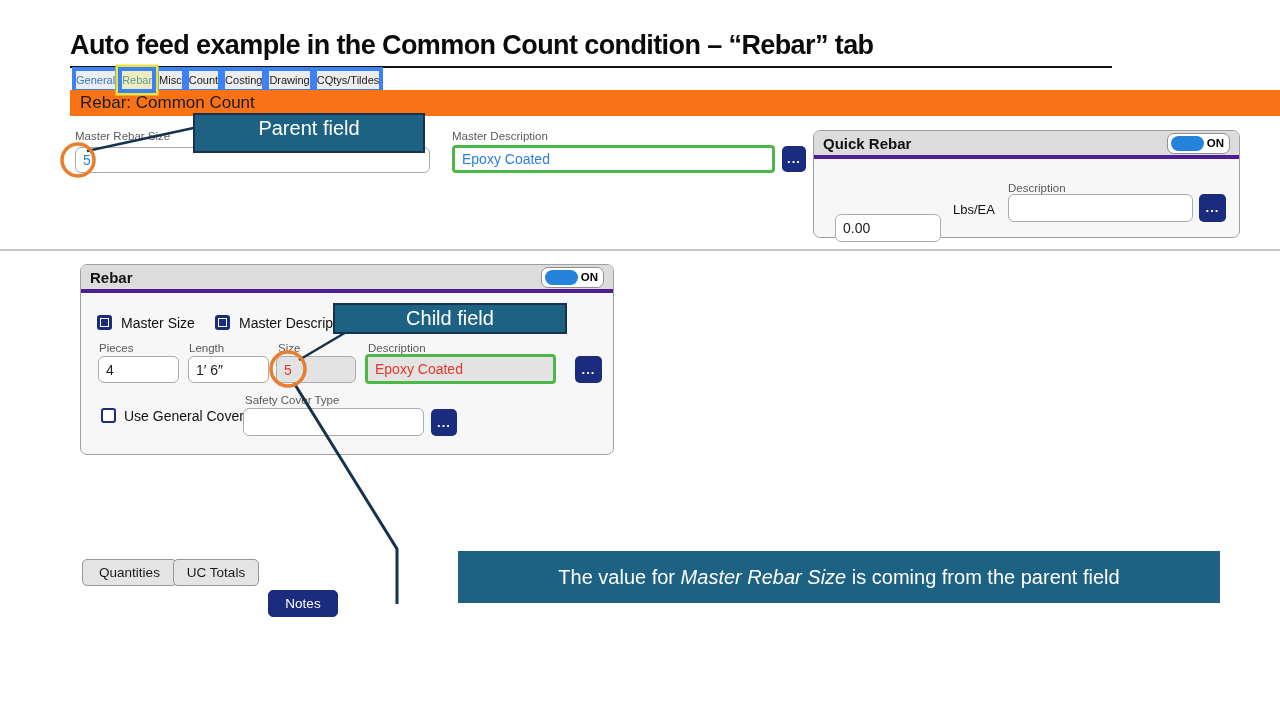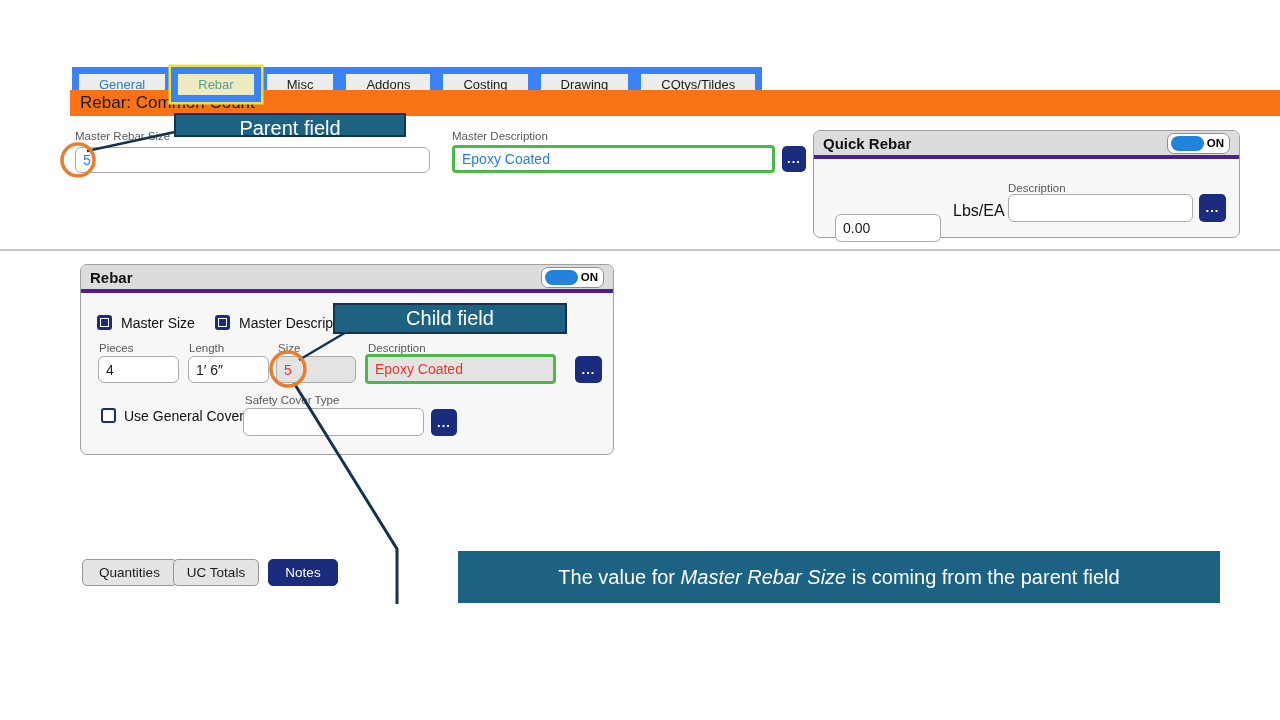--- a/index.html
+++ b/index.html
@@ -7,22 +7,22 @@
   .abs { position:absolute; }
   .slide { position:relative; width:1280px; height:720px; background:#fff; }
 
   
   .title { left:70px; top:30px; width:1042px; font-size:27px; font-weight:800;
            letter-spacing:-0.6px; color:#0b0b0b; padding-bottom:5px;
            border-bottom:2.5px solid #111; white-space:nowrap; }
 
   
   .tabbar { left:72px; top:67px; display:flex; }
-  .tab { border:7px solid #3b82f6; margin-left:-1px; background:#EDEDED;
-         padding:3px 20px; font-size:13px; color:#1a1a1a; white-space:nowrap; }
+  .tab { border:4px solid #3b82f6; margin-left:-1px; background:#EDEDED;
+         padding:3px 0; font-size:11px; color:#1a1a1a; white-space:nowrap; }
   .tab.t-general { color:#2E7CC9; margin-left:0; }
   .tab.t-rebar { color:#5C9D92; background:#EFEBC0; box-shadow:0 0 0 2.5px #EDE23B; position:relative; z-index:2; }
 
   
   .section-bar { left:70px; top:90px; width:1270px; height:26px; background:#f97316;
                  font-size:17px; color:#1b1b1b; line-height:26px; padding-left:10px; }
 
   
   .flabel { font-size:11.5px; color:#595959; }
   .tinput { position:absolute; border:1.5px solid #ABABAB; border-radius:6px; background:#fff;
@@ -51,42 +51,43 @@
   .cb.checked::after { content:""; position:absolute; inset:1px; border:1.5px solid #fff; }
   .cb-label { position:absolute; font-size:14px; color:#111; }
 
   
   .divider { left:0; top:249px; width:1280px; height:2px; background:#C6C6C6; }
 
   
   .fbtn { position:absolute; height:27px; border:1px solid #979797; border-radius:5px;
           background:#E4E4E4; font-size:13.5px; color:#1a1a1a; text-align:center;
           line-height:25px; cursor:pointer; }
-  .fbtn.navy { background:#1B2B7E; color:#fff; border-color:#1B2B7E; }
+  .fbtn.navy { background:#1B2B7E; color:#fff; border-color:#1B2B7E;margin-top:31px; }
 
   
   .callout { position:absolute; background:#1D6283; border:2px solid #16324F; color:#fff;
              text-align:center; font-size:20px; z-index:10; }
   .note-box { position:absolute; left:458px; top:551px; width:762px; height:52px;
               background:#1D6283; color:#fff; font-size:20px; display:flex;
               align-items:center; justify-content:center; z-index:10; white-space:pre; }
 
   svg.overlay { position:absolute; left:0; top:0; z-index:5; pointer-events:none; }
 </style>
 </head>
 <body>
 
 <div class="slide">
 
+  <div class="abs title">Auto feed example in the Common Count condition – “Rebar” tab</div>
 
   <div class="abs tabbar">
     <div class="tab t-general">General</div>
     <div class="tab t-rebar">Rebar</div>
     <div class="tab">Misc</div>
-    <div class="tab">Addons</div>
+    <div class="tab">Count</div>
     <div class="tab">Costing</div>
     <div class="tab">Drawing</div>
     <div class="tab">CQtys/Tildes</div>
   </div>
 
   <div class="abs section-bar">Rebar: Common Count</div>
 
   <div class="abs flabel" style="left:75px; top:130px;">Master Rebar Size</div>
   <input class="tinput blue" style="left: 75px; top: 147px; width: 355px; height: 26px;" value="5">
 
@@ -97,21 +98,21 @@
   <div class="panel" style="left:813px; top:130px; width:427px; height:108px;">
     <div class="panel-header">
       <span class="panel-title">Quick Rebar</span>
       <span class="toggle">
         <span class="toggle-knob"></span>
         <span class="toggle-label">ON</span>
       </span>
     </div>
     <div class="abs flabel" style="left:194px; top:51px;">Description</div>
     <input class="tinput" style="left: 21px; top: 63px; width: 106px; height: 28px; margin-top: 20px;" value="0.00">
-    <div class="abs" style="left:139px; top:71px; font-size:16px; color:#111;">Lbs/EA</div>
+    <div class="abs" style="left:139px; top:71px; font-size:13px; color:#111;">Lbs/EA</div>
     <input class="tinput" style="left: 194px; top: 63px; width: 185px; height: 28px;" value="">
     <button class="dots" style="left:385px; top:63px; width:27px; height:28px;">...</button>
   </div>
 
   <div class="abs divider"></div>
 
   <div class="panel" style="left:80px; top:264px; width:534px; height:191px;">
     <div class="panel-header">
       <span class="panel-title">Rebar</span>
       <span class="toggle">
@@ -148,21 +149,21 @@
   <button class="fbtn navy" style="left:268px; top:559px; width:70px;">Notes</button>
 
   <svg class="overlay" width="1280" height="720">
     <line x1="212" y1="124" x2="87" y2="151" stroke="#16324F" stroke-width="2.5"></line>
     <line x1="348" y1="331" x2="299" y2="360" stroke="#16324F" stroke-width="2.5"></line>
     <polyline points="294,383 397,549 397,604" fill="none" stroke="#16324F" stroke-width="3"></polyline>
     <circle cx="78" cy="160" r="16" fill="none" stroke="#E87D2E" stroke-width="3.5"></circle>
     <circle cx="288" cy="369" r="17" fill="none" stroke="#E87D2E" stroke-width="3.5"></circle>
   </svg>
 
-  <div class="callout" style="left:174px; top:113px; width:232px; height:24px; line-height:26px;">Parent field</div>
+  <div class="callout" style="left:193px; top:113px; width:232px; height:40px; line-height:26px;">Parent field</div>
   <div class="callout" style="left:333px; top:303px; width:234px; height:31px; line-height:27px;">Child field</div>
 
   <div class="note-box">
     <span>The value for </span>
     <span style="font-style:italic;">Master Rebar Size</span>
     <span> is coming from the parent field</span>
   </div>
 
 </div>
 

